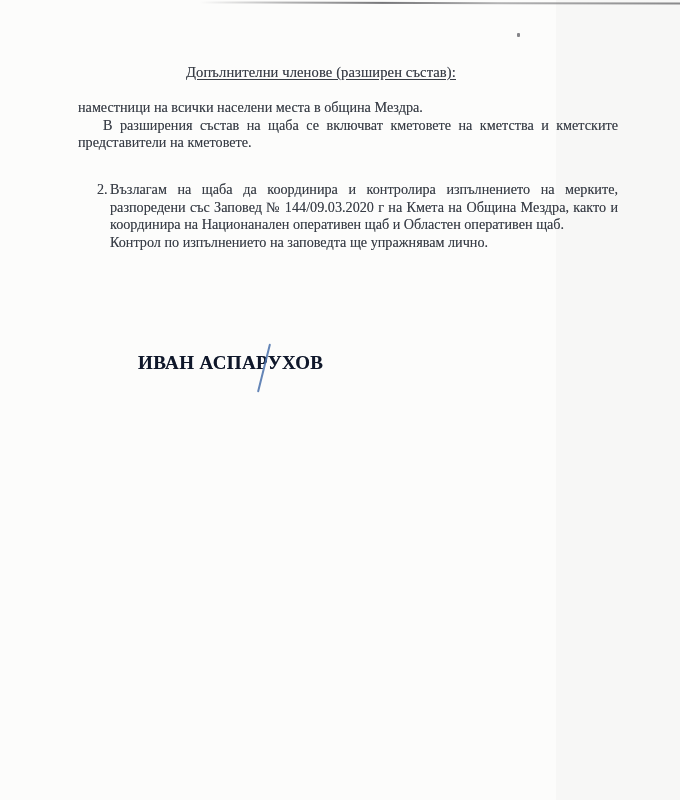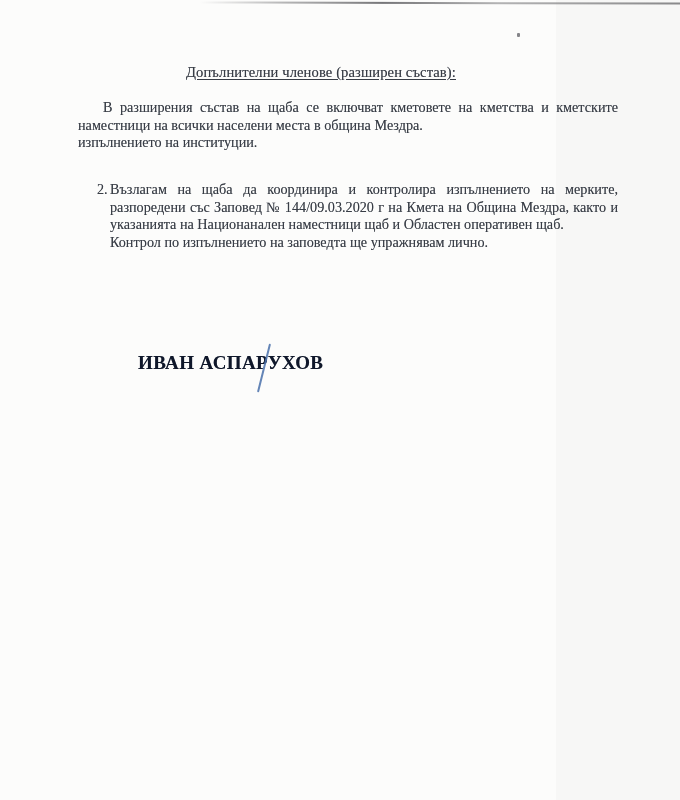--- a/index.html
+++ b/index.html
@@ -103,31 +103,31 @@
 <body>
 
 <div class="page">
 
   <div class="scan-line"></div>
   <div class="speck"></div>
 
   <div class="heading">Допълнителни членове (разширен състав):</div>
 
   <div class="para p-extended">
+    <div class="line">наместници на всички населени места в община Мездра.</div>
     <div class="line jfy ind">В разширения състав на щаба  се включват кметовете на кметства и кметските</div>
-    <div class="line">наместници на всички населени места в община Мездра.</div>
-    <div class="line">изпълнението на институции.</div>
+    <div class="line">представители на кметовете.</div>
   </div>
 
   <div class="item-number">2.</div>
 
   <div class="para p-item2">
     <div class="line jfy">Възлагам на щаба да координира и контролира изпълнението на мерките,</div>
     <div class="line jfy">разпоредени със Заповед № 144/09.03.2020 г на Кмета на Община Мездра, както и</div>
-    <div class="line">указанията на Национанален наместници щаб и Областен оперативен щаб.</div>
+    <div class="line">координира на Национанален оперативен щаб и Областен оперативен щаб.</div>
     <div class="line">Контрол по изпълнението на заповедта ще упражнявам лично.</div>
   </div>
 
   <div class="sig-name">ИВАН АСПАРУХОВ</div>
 
 
   <div class="pen-stroke"></div>
 
 </div>
 

